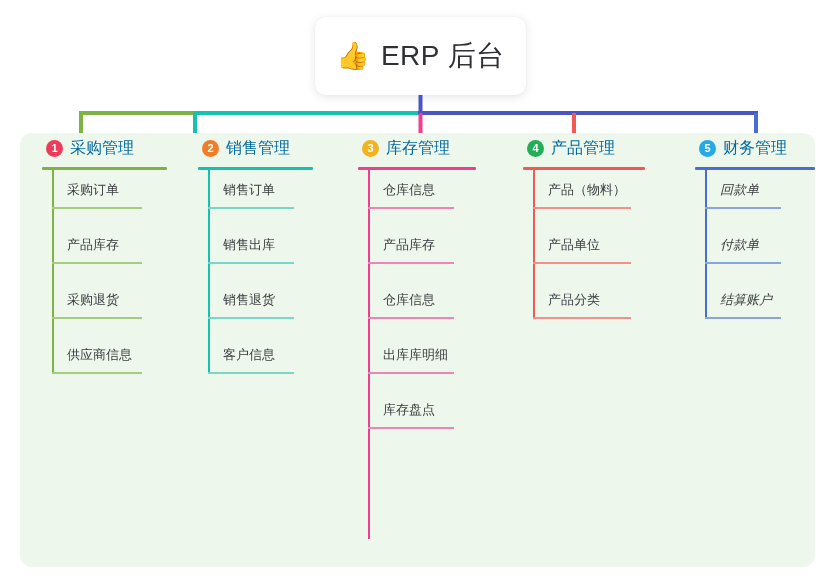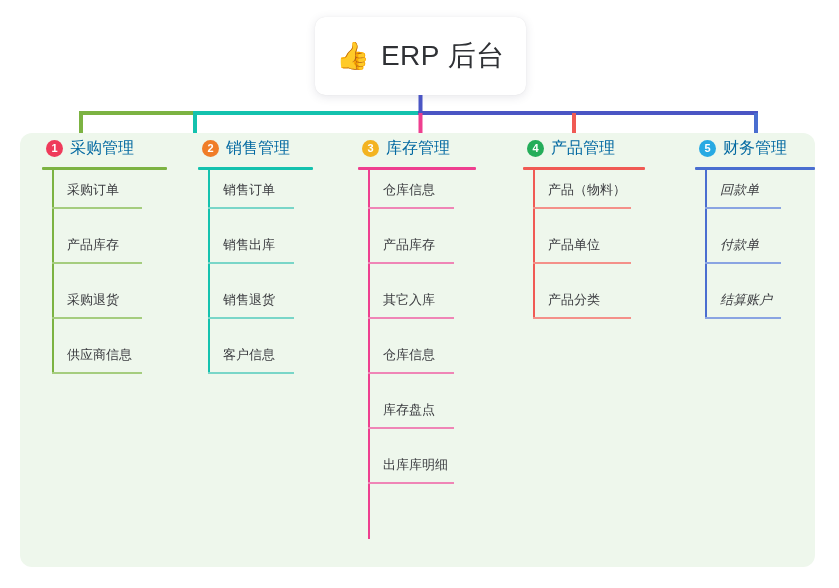--- a/index.html
+++ b/index.html
@@ -147,33 +147,29 @@
           <div class="spine" style="background: rgb(238, 63, 143); height: 369px;"></div>
           <div class="leaf">
             <span class="leaf-label">仓库信息</span>
             <div class="leaf-rule" style="background: rgb(239, 133, 182); width: 86px;"></div>
           </div>
           <div class="leaf">
             <span class="leaf-label">产品库存</span>
             <div class="leaf-rule" style="background: rgb(239, 133, 182); width: 86px;"></div>
           </div>
           <div class="leaf">
-            <span class="leaf-label">其它入库</span>
-            <div class="leaf-rule" style="background: rgb(239, 133, 182); width: 86px;"></div>
-          </div>
-          <div class="leaf">
             <span class="leaf-label">仓库信息</span>
             <div class="leaf-rule" style="background: rgb(239, 133, 182); width: 86px;"></div>
           </div>
           <div class="leaf">
+            <span class="leaf-label">出库库明细</span>
+            <div class="leaf-rule" style="background: rgb(239, 133, 182); width: 86px;"></div>
+          </div>
+          <div class="leaf">
             <span class="leaf-label">库存盘点</span>
-            <div class="leaf-rule" style="background: rgb(239, 133, 182); width: 86px;"></div>
-          </div>
-          <div class="leaf">
-            <span class="leaf-label">出库库明细</span>
             <div class="leaf-rule" style="background: rgb(239, 133, 182); width: 86px;"></div>
           </div>
         </div>
       </div>
       <div class="col" style="left: 503px; width: 124px;">
         <div class="col-head">
           <span class="badge" style="background: rgb(37, 173, 90);">4</span>
           <span class="col-title">产品管理</span>
         </div>
         <div class="head-rule" style="background: rgb(240, 90, 84); width: 122px;"></div>

